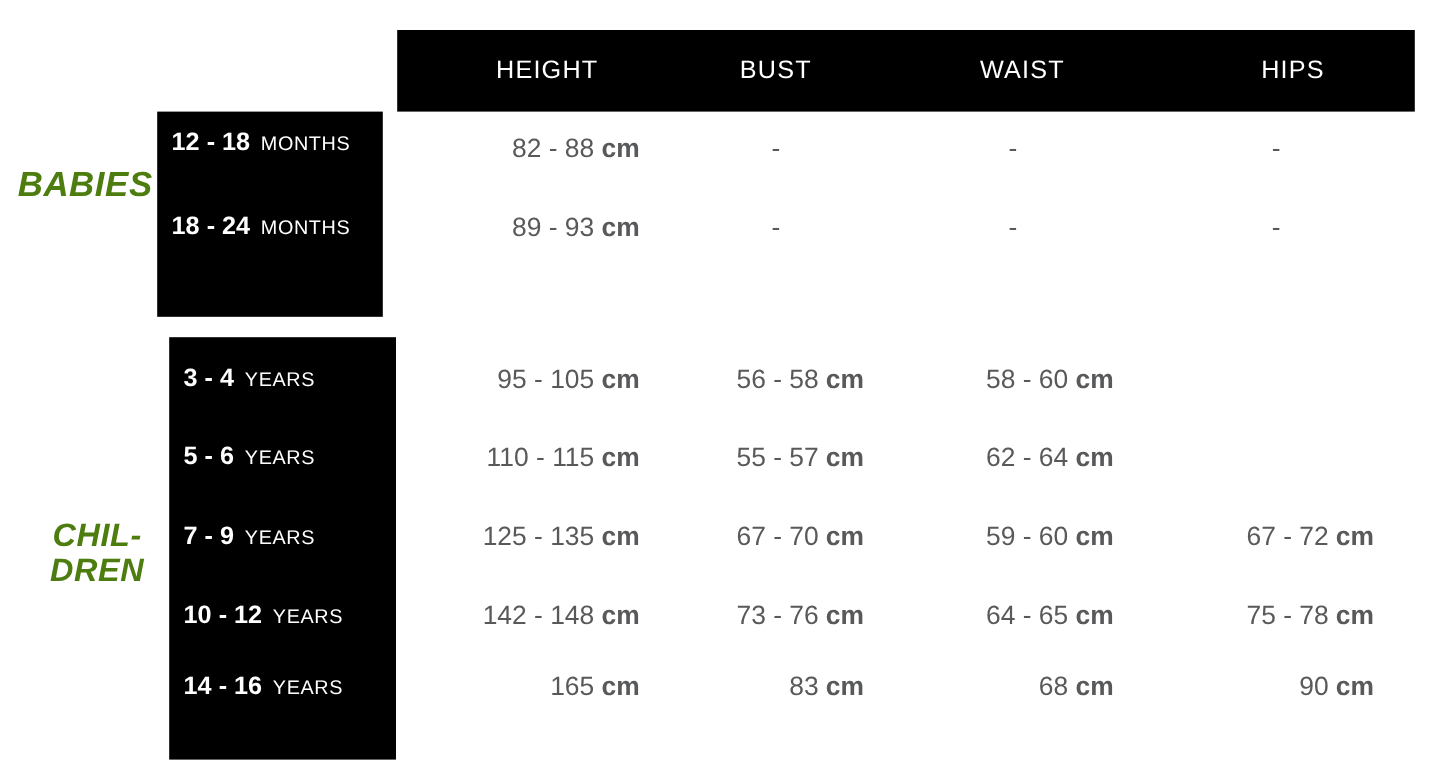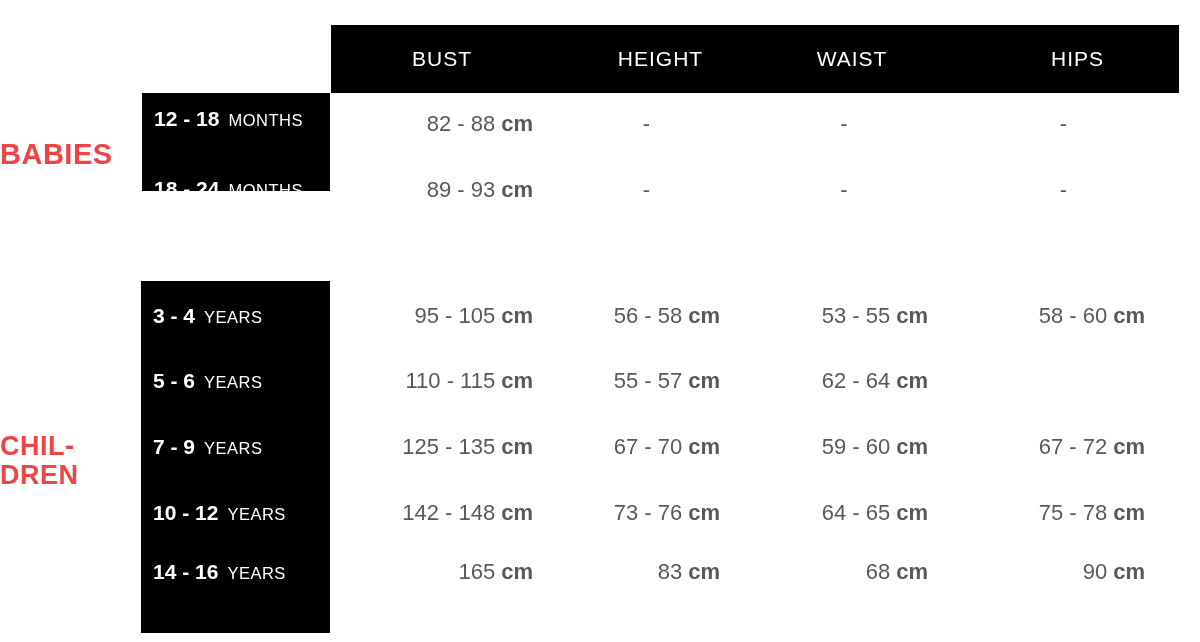--- a/index.html
+++ b/index.html
@@ -11,30 +11,30 @@
               background:var(--box_black,#000);display:grid;
               grid-template-columns:222px 187px 208px 231px;align-items:center;}
   .header-cell{color:var(--text_white,#fff);font-size:21px;letter-spacing:1px;
                text-align:center;font-weight:normal;}
   .header-cell.c1{padding-left:28px;}
   .header-cell.c3{padding-left:16px;}
   .header-cell.c4{padding-left:28px;}
 
   
   .group-box{position:absolute;background:var(--box_black,#000);}
-  .box-babies{left:142px;top:93px;width:188px;height:98px;text-decoration:underline;}
+  .box-babies{left:131px;top:93px;width:188px;height:171px;text-decoration:underline;}
   .box-children{left:141px;top:281px;width:189px;height:352px;}
   .age-row{position:absolute;left:12px;right:2px;height:30px;line-height:30px;
            color:var(--text_white,#fff);white-space:nowrap;}
   .age-range{font-size:21px;font-weight:bold;}
   .age-unit{font-size:16.5px;margin-left:9px;letter-spacing:.5px;}
 
   
-  .side-label{position:absolute;color:#ef4444;font-weight:bold;
-              letter-spacing:.5px;}
+  .side-label{position:absolute;color:#4d7c0f;font-style:italic;font-weight:bold;
+              text-align:center;letter-spacing:.5px;}
   .label-babies{left:0;top:139px;width:142px;font-size:29px;line-height:30px;}
   .label-children{left:0;top:432px;width:162px;font-size:27px;line-height:29px;}
 
   
   .table-row{position:absolute;left:331px;width:848px;display:grid;
              grid-template-columns:222px 187px 208px 231px;height:34px;
              line-height:34px;color:var(--value_gray,#58595b);}
   .cell{text-align:right;padding-right:20px;font-size:22px;white-space:nowrap;}
   .table-row .cell:nth-child(4){padding-right:34px;}
   .cell.center{text-align:center;padding-right:0;}
@@ -42,22 +42,22 @@
   .val{font-weight:normal;margin-top:36px;}
   .unit{font-weight:bold;margin-left:6px;}
   .unit:empty{margin-left:0;}
 </style>
 </head>
 <body>
 
 <div class="page">
 
   <div class="header-bar">
+    <div class="header-cell c1">HEIGHT</div>
     <div class="header-cell c2">BUST</div>
-    <div class="header-cell c1">HEIGHT</div>
     <div class="header-cell c3">WAIST</div>
     <div class="header-cell c4">HIPS</div>
   </div>
 
   <div class="side-label label-babies">BABIES</div>
 
   <div class="side-label label-children">
     <div>CHIL-</div>
     <div>DREN</div>
   </div>
@@ -98,21 +98,20 @@
   <div class="table-row" style="top:173px">
     <div class="cell"><span class="val">89 - 93</span><span class="unit">cm</span></div>
     <div class="cell center"><span class="val">-</span><span class="unit"></span></div>
     <div class="cell center"><span class="val">-</span><span class="unit"></span></div>
     <div class="cell center"><span class="val">-</span><span class="unit"></span></div>
   </div>
 
   <div class="table-row" style="top:299px">
     <div class="cell"><span class="val">95 - 105</span><span class="unit">cm</span></div>
     <div class="cell"><span class="val">56 - 58</span><span class="unit">cm</span></div>
-    <div class="cell"><span class="val">53 - 55</span><span class="unit">cm</span></div>
     <div class="cell"><span class="val">58 - 60</span><span class="unit">cm</span></div>
   </div>
   <div class="table-row" style="top:364px">
     <div class="cell"><span class="val">110 - 115</span><span class="unit">cm</span></div>
     <div class="cell"><span class="val">55 - 57</span><span class="unit">cm</span></div>
     <div class="cell"><span class="val">62 - 64</span><span class="unit">cm</span></div>
   </div>
   <div class="table-row" style="top:430px">
     <div class="cell"><span class="val">125 - 135</span><span class="unit">cm</span></div>
     <div class="cell"><span class="val">67 - 70</span><span class="unit">cm</span></div>

